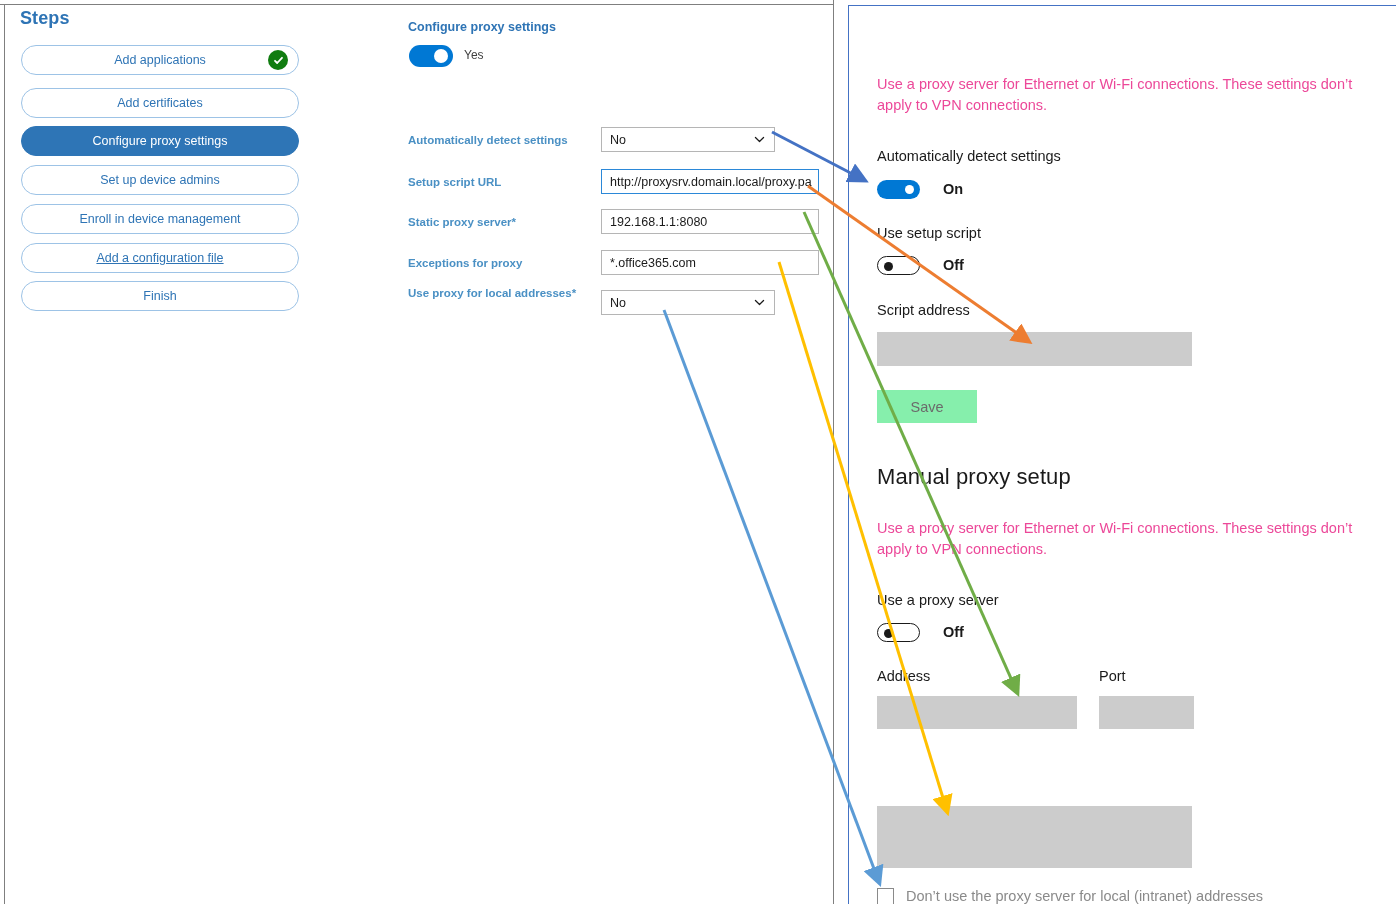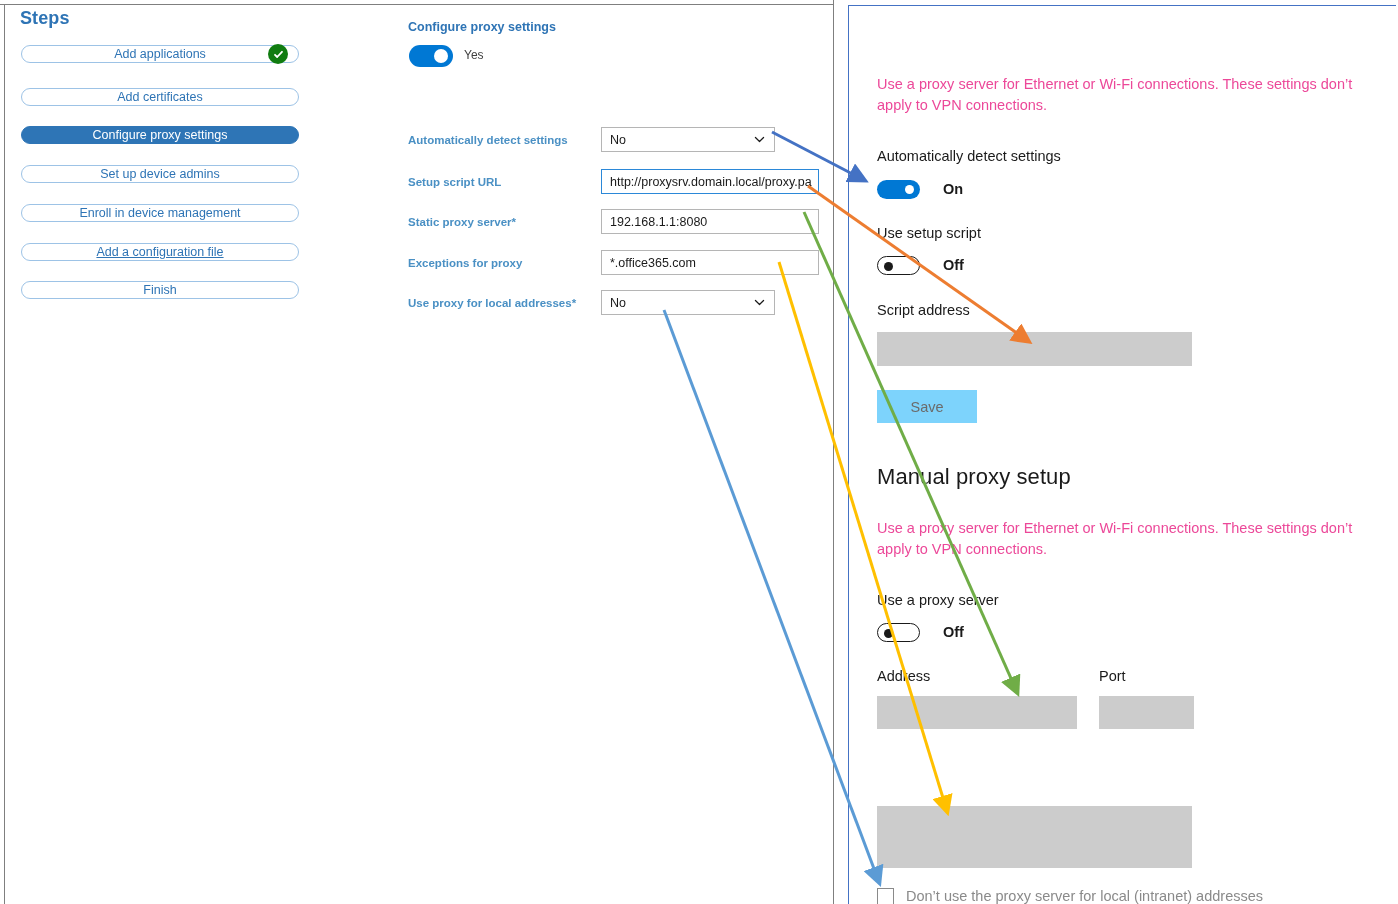--- a/index.html
+++ b/index.html
@@ -17,21 +17,21 @@
   .left-rule{position:absolute;left:4px;top:5px;width:1px;height:899px;background:#7f7f7f;}
   .mid-rule{position:absolute;left:833px;top:0px;width:1px;height:904px;background:#7f7f7f;}
 
   
   .steps-title{
     position:absolute;left:20px;top:8px;
     font-size:18px;font-weight:bold;color:#2E74B5;
     letter-spacing:.1px;
   }
   .step-btn{
-    position:absolute;left:21px;width:278px;height:18px;
+    position:absolute;left:21px;width:278px;height:30px;
     border:1px solid #9DC3E6;border-radius:15px;
     background:#ffffff;
     color:#2E74B5;font-size:12.5px;
     display:flex;align-items:center;justify-content:center;
     box-sizing:border-box;
     cursor:pointer;
   }
   .step-btn.active{
     background:#2E75B6;border-color:#2E75B6;color:#ffffff;
   }
@@ -113,21 +113,21 @@
   .w-tog.on{background:#0078D4;}
   .w-tog.off{background:#ffffff;border:1.5px solid #1a1a1a;}
   .w-tog .k{position:absolute;border-radius:50%;}
   .w-tog.on .k{right:6px;top:5px;width:9px;height:9px;background:#ffffff;}
   .w-tog.off .k{left:6px;top:5px;width:9px;height:9px;background:#1a1a1a;}
   .w-tog-txt{position:absolute;font-size:14.5px;color:#1a1a1a;font-weight:bold;}
   .w-field{
     position:absolute;background:#CCCCCC;cursor:text;
   }
   .w-save{
-    position:absolute;background:#7dd3fc;
+    position:absolute;background:#86efac;
     display:flex;align-items:center;justify-content:center;
     font-size:14.5px;color:#6b6b6b;cursor:pointer;
   }
   .w-cb{
     position:absolute;width:17px;height:17px;
     border:1.5px solid #8a8a8a;background:#ffffff;box-sizing:border-box;
     cursor:pointer;
   }
   .w-cb-txt{position:absolute;font-size:14.5px;color:#8a8a8a;white-space:nowrap;}
 
@@ -204,21 +204,21 @@
     <div class="f-label" style="top:216px;"><span>Static proxy server</span><span class="req">*</span></div>
     <div class="f-box" style="top:209px;">
       <span>192.168.1.1:8080</span>
     </div>
 
     <div class="f-label" style="top:257px;">Exceptions for proxy</div>
     <div class="f-box" style="top:250px;">
       <span>*.office365.com</span>
     </div>
 
-    <div class="f-label" style="top:297px;"><span>Use proxy for local addresses</span><span class="req">*</span></div>
+    <div class="f-label" style="top:287px;"><span>Use proxy for local addresses</span><span class="req">*</span></div>
     <div class="f-sel" style="top:290px;">
       <span>No</span>
       <svg class="chev" viewBox="0 0 16 16">
           <path d="M3 5.5 L8 10.5 L13 5.5" stroke="#1a1a1a" stroke-width="1.5" fill="none" stroke-linecap="round" stroke-linejoin="round"></path>
         </svg>
     </div>
   </div>
 
   <div class="win-panel">
 

